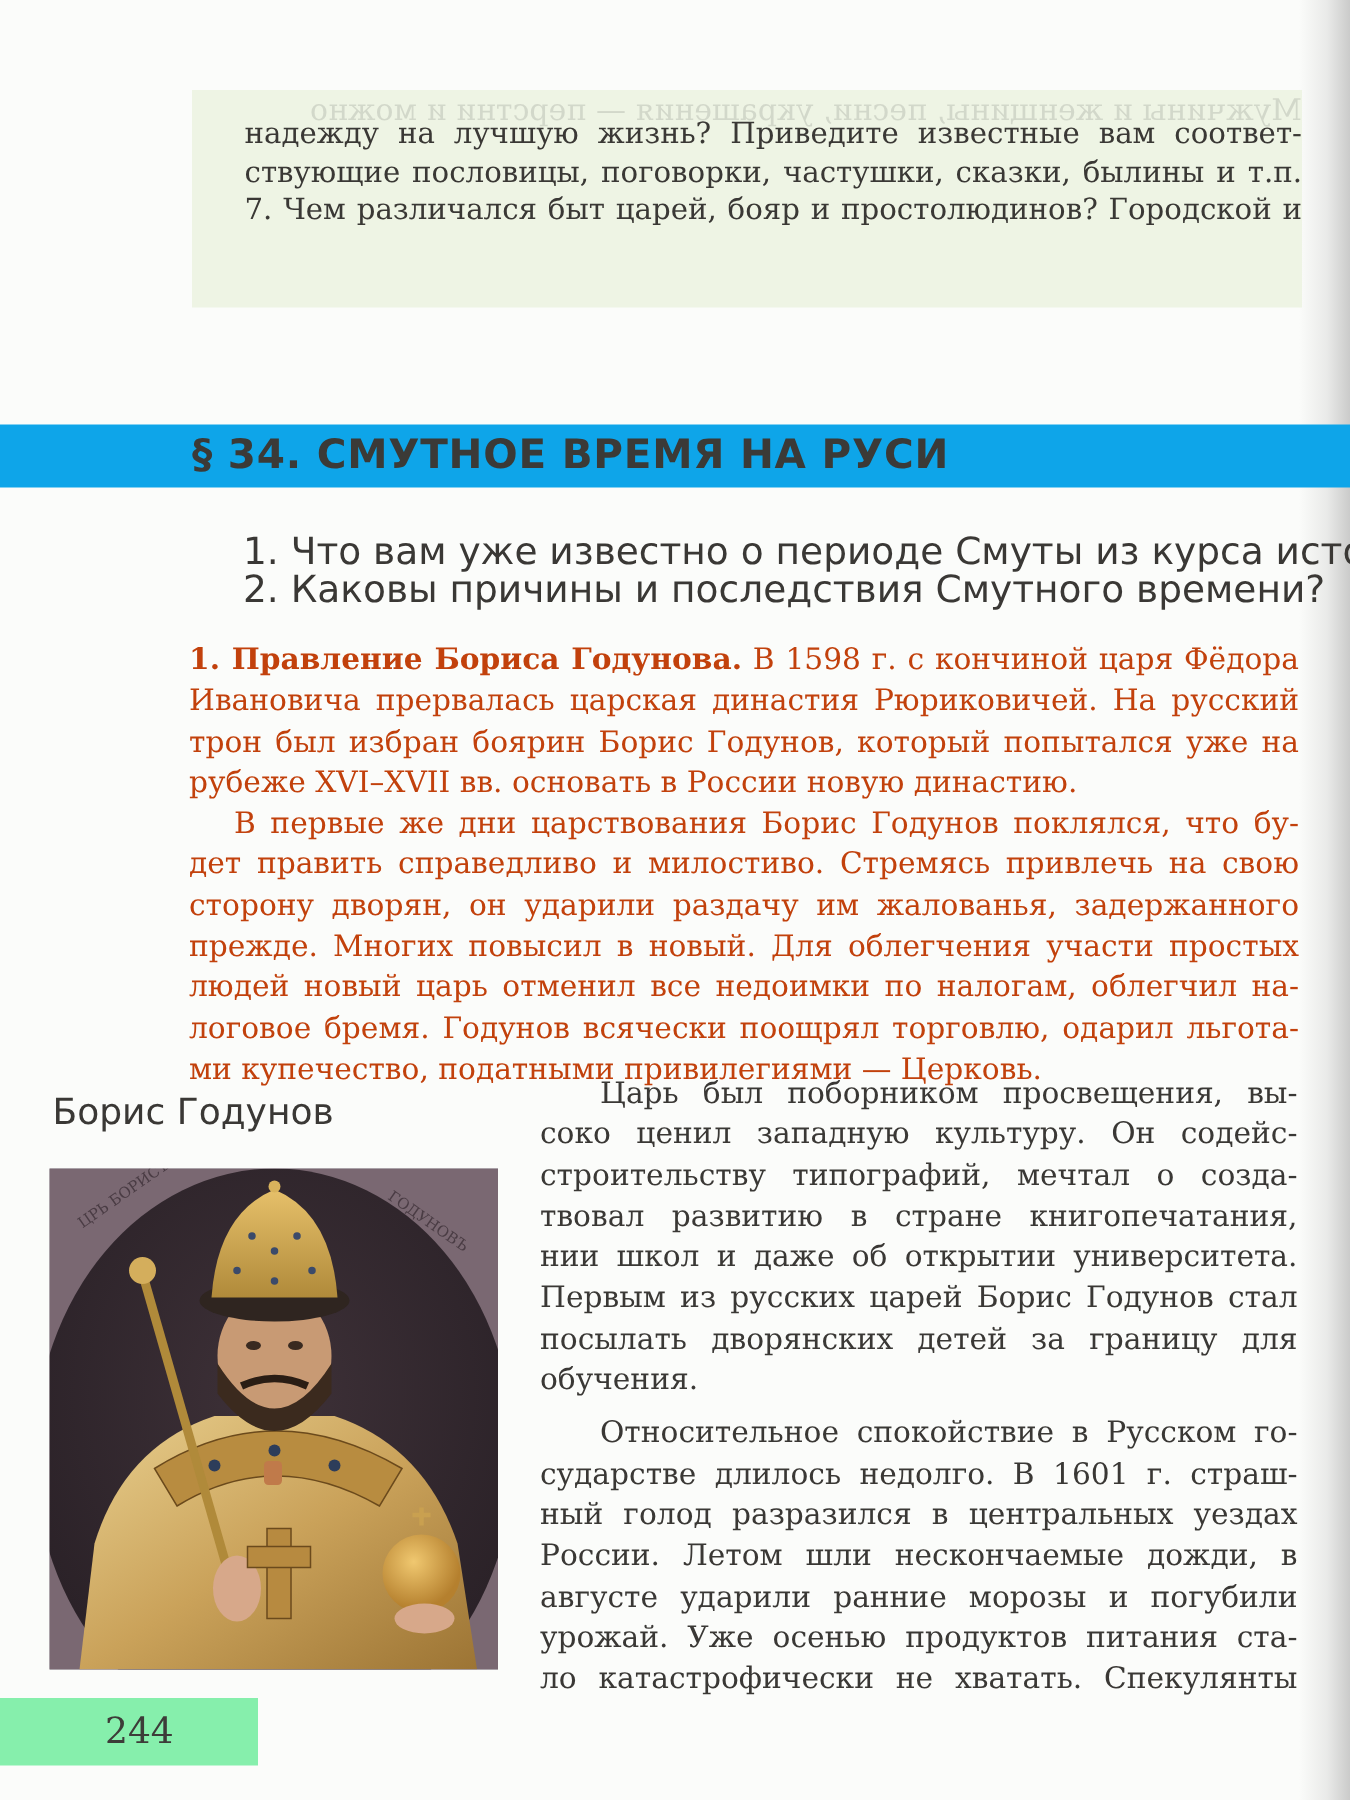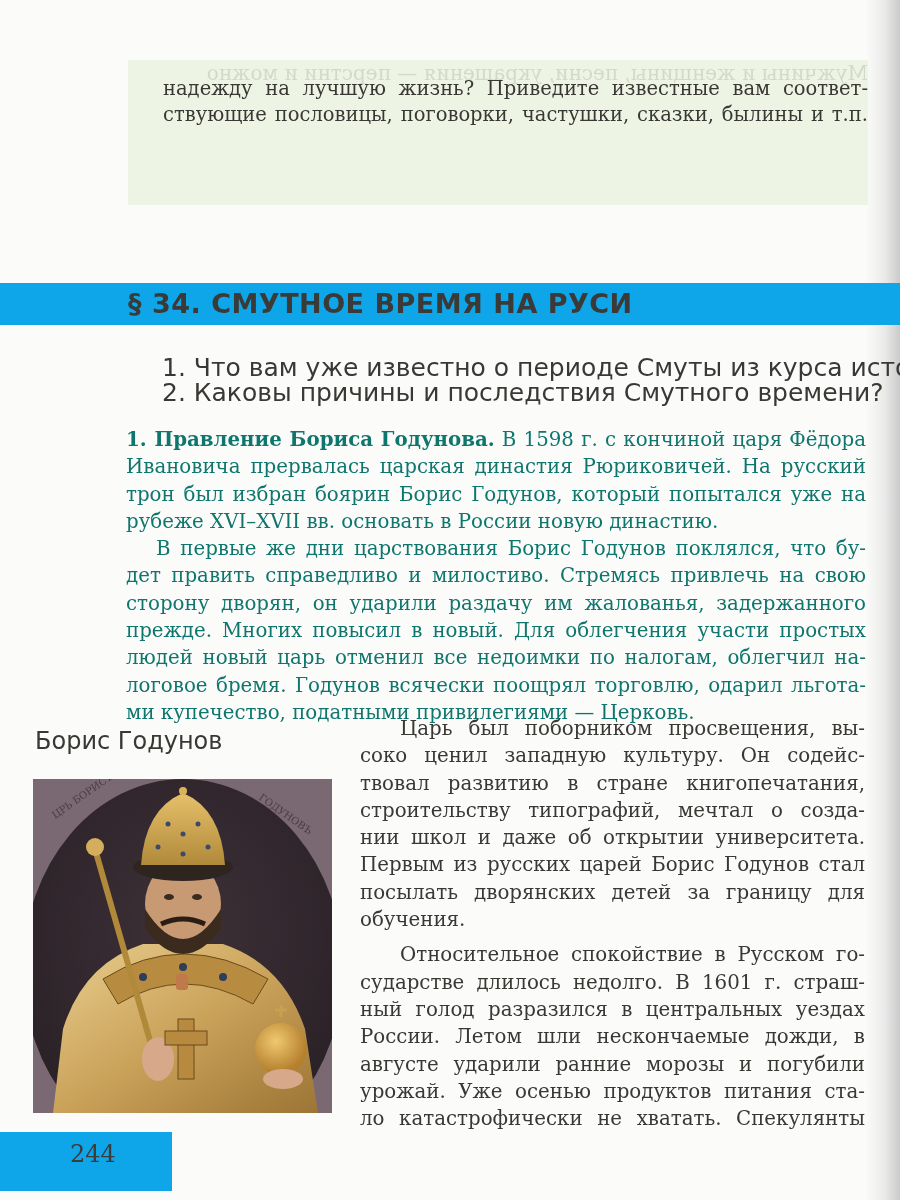--- a/index.html
+++ b/index.html
@@ -95,21 +95,21 @@
 
     
     .body-text {
       position: absolute;
       left: 126px;
       top: 426px;
       width: 740px;
       font-family: "DejaVu Serif", serif;
       font-size: 19.8px;
       line-height: 27.3px;
-      color: #0f766e;
+      color: #c2410c;
     }
     .body-text .line {
       display: block;
       white-space: nowrap;
       text-align: justify;
       text-align-last: justify;
     }
     .body-text .line.last { text-align-last: left; }
     .body-text .indent { padding-left: 30px; }
     .bold { font-weight: bold; }
@@ -155,22 +155,22 @@
       background: #6a5a66;
     }
     .portrait svg { display: block; }
 
     
     .page-number-box {
       position: absolute;
       left: 0;
       top: 1132px;
       width: 172px;
-      height: 59px;
-      background: #0ea5e9;
+      height: 45px;
+      background: #86efac;
     }
     .page-number {
       position: absolute;
       left: 70px;
       top: 6px;
       font-family: "DejaVu Serif", serif;
       font-size: 24px;
       line-height: 32px;
       color: #3d3c39;
     }
@@ -180,20 +180,21 @@
 
 <div class="page-shadow"></div>
 
 <div class="qbox">
   <div class="qbox-ghost">
     <div>Мужчины и женщины, песни, украшения — перстни и можно</div>
   </div>
   <div class="qbox-text">
     <span class="line justify">надежду на лучшую жизнь? Приведите известные вам соответ-</span>
     <span class="line justify">ствующие пословицы, поговорки, частушки, сказки, былины и т.п.</span>
+    <span class="line justify">7. Чем различался быт царей, бояр и простолюдинов? Городской и</span>
   </div>
 </div>
 
 <div class="heading-bar">
   <div class="heading-title">§ 34. СМУТНОЕ ВРЕМЯ НА РУСИ</div>
 </div>
 
 <div class="intro-questions">
   <span class="q">1. Что вам уже известно о периоде Смуты из курса истории России?</span>
   <span class="q">2. Каковы причины и последствия Смутного времени?</span>
@@ -281,22 +282,22 @@
     <ellipse cx="250" cy="300" rx="20" ry="10" fill="#d7a88a"></ellipse>
 
     <text x="22" y="40" font-family="DejaVu Serif, serif" font-size="10" fill="#4a3c44" transform="rotate(-35 22 40)">ЦРЬ БОРИСЪ</text>
     <text x="225" y="20" font-family="DejaVu Serif, serif" font-size="10" fill="#4a3c44" transform="rotate(35 225 20)">ГОДУНОВЪ</text>
   </svg>
 </div>
 
 <div class="side-text">
   <span class="line indent">Царь был поборником просвещения, вы-</span>
   <span class="line">соко ценил западную культуру. Он содейс-</span>
+  <span class="line">строительству типографий, мечтал о созда-</span>
   <span class="line">твовал развитию в стране книгопечатания,</span>
-  <span class="line">строительству типографий, мечтал о созда-</span>
   <span class="line">нии школ и даже об открытии университета.</span>
   <span class="line">Первым из русских царей Борис Годунов стал</span>
   <span class="line">посылать дворянских детей за границу для</span>
   <span class="line last">обучения.</span>
   <div class="para-gap"></div>
   <span class="line indent">Относительное спокойствие в Русском го-</span>
   <span class="line">сударстве длилось недолго. В 1601 г. страш-</span>
   <span class="line">ный голод разразился в центральных уездах</span>
   <span class="line">России. Летом шли нескончаемые дожди, в</span>
   <span class="line">августе ударили ранние морозы и погубили</span>

